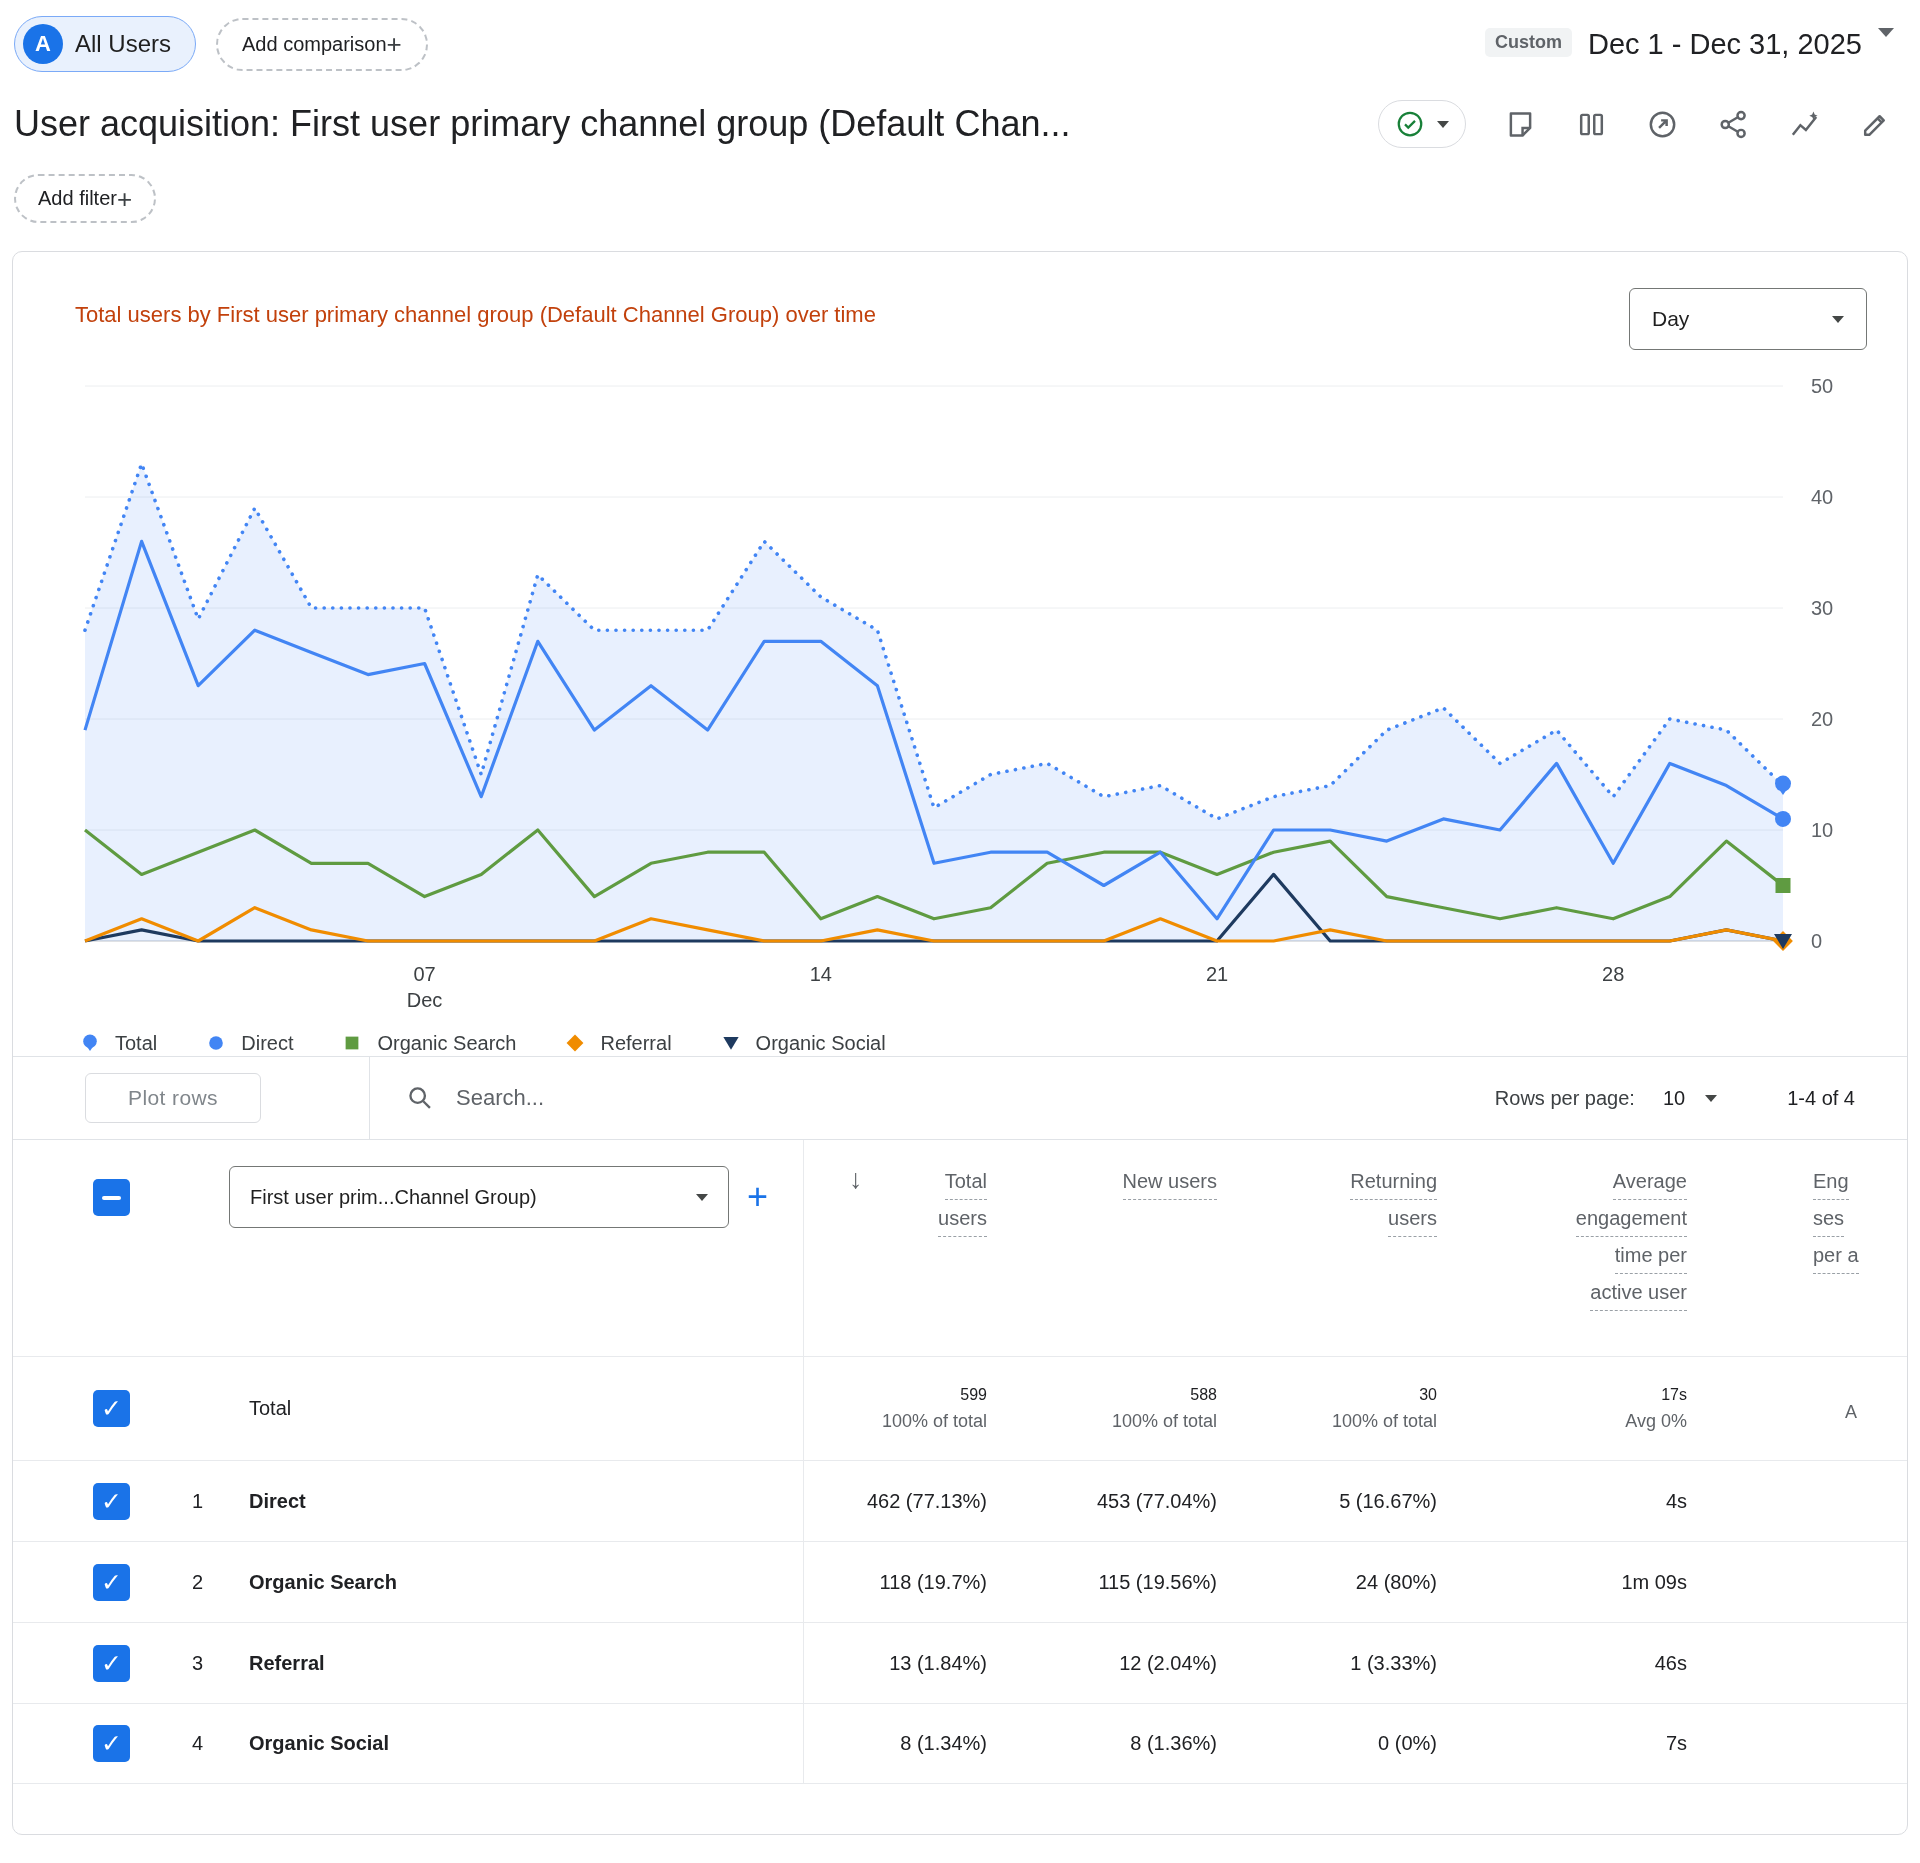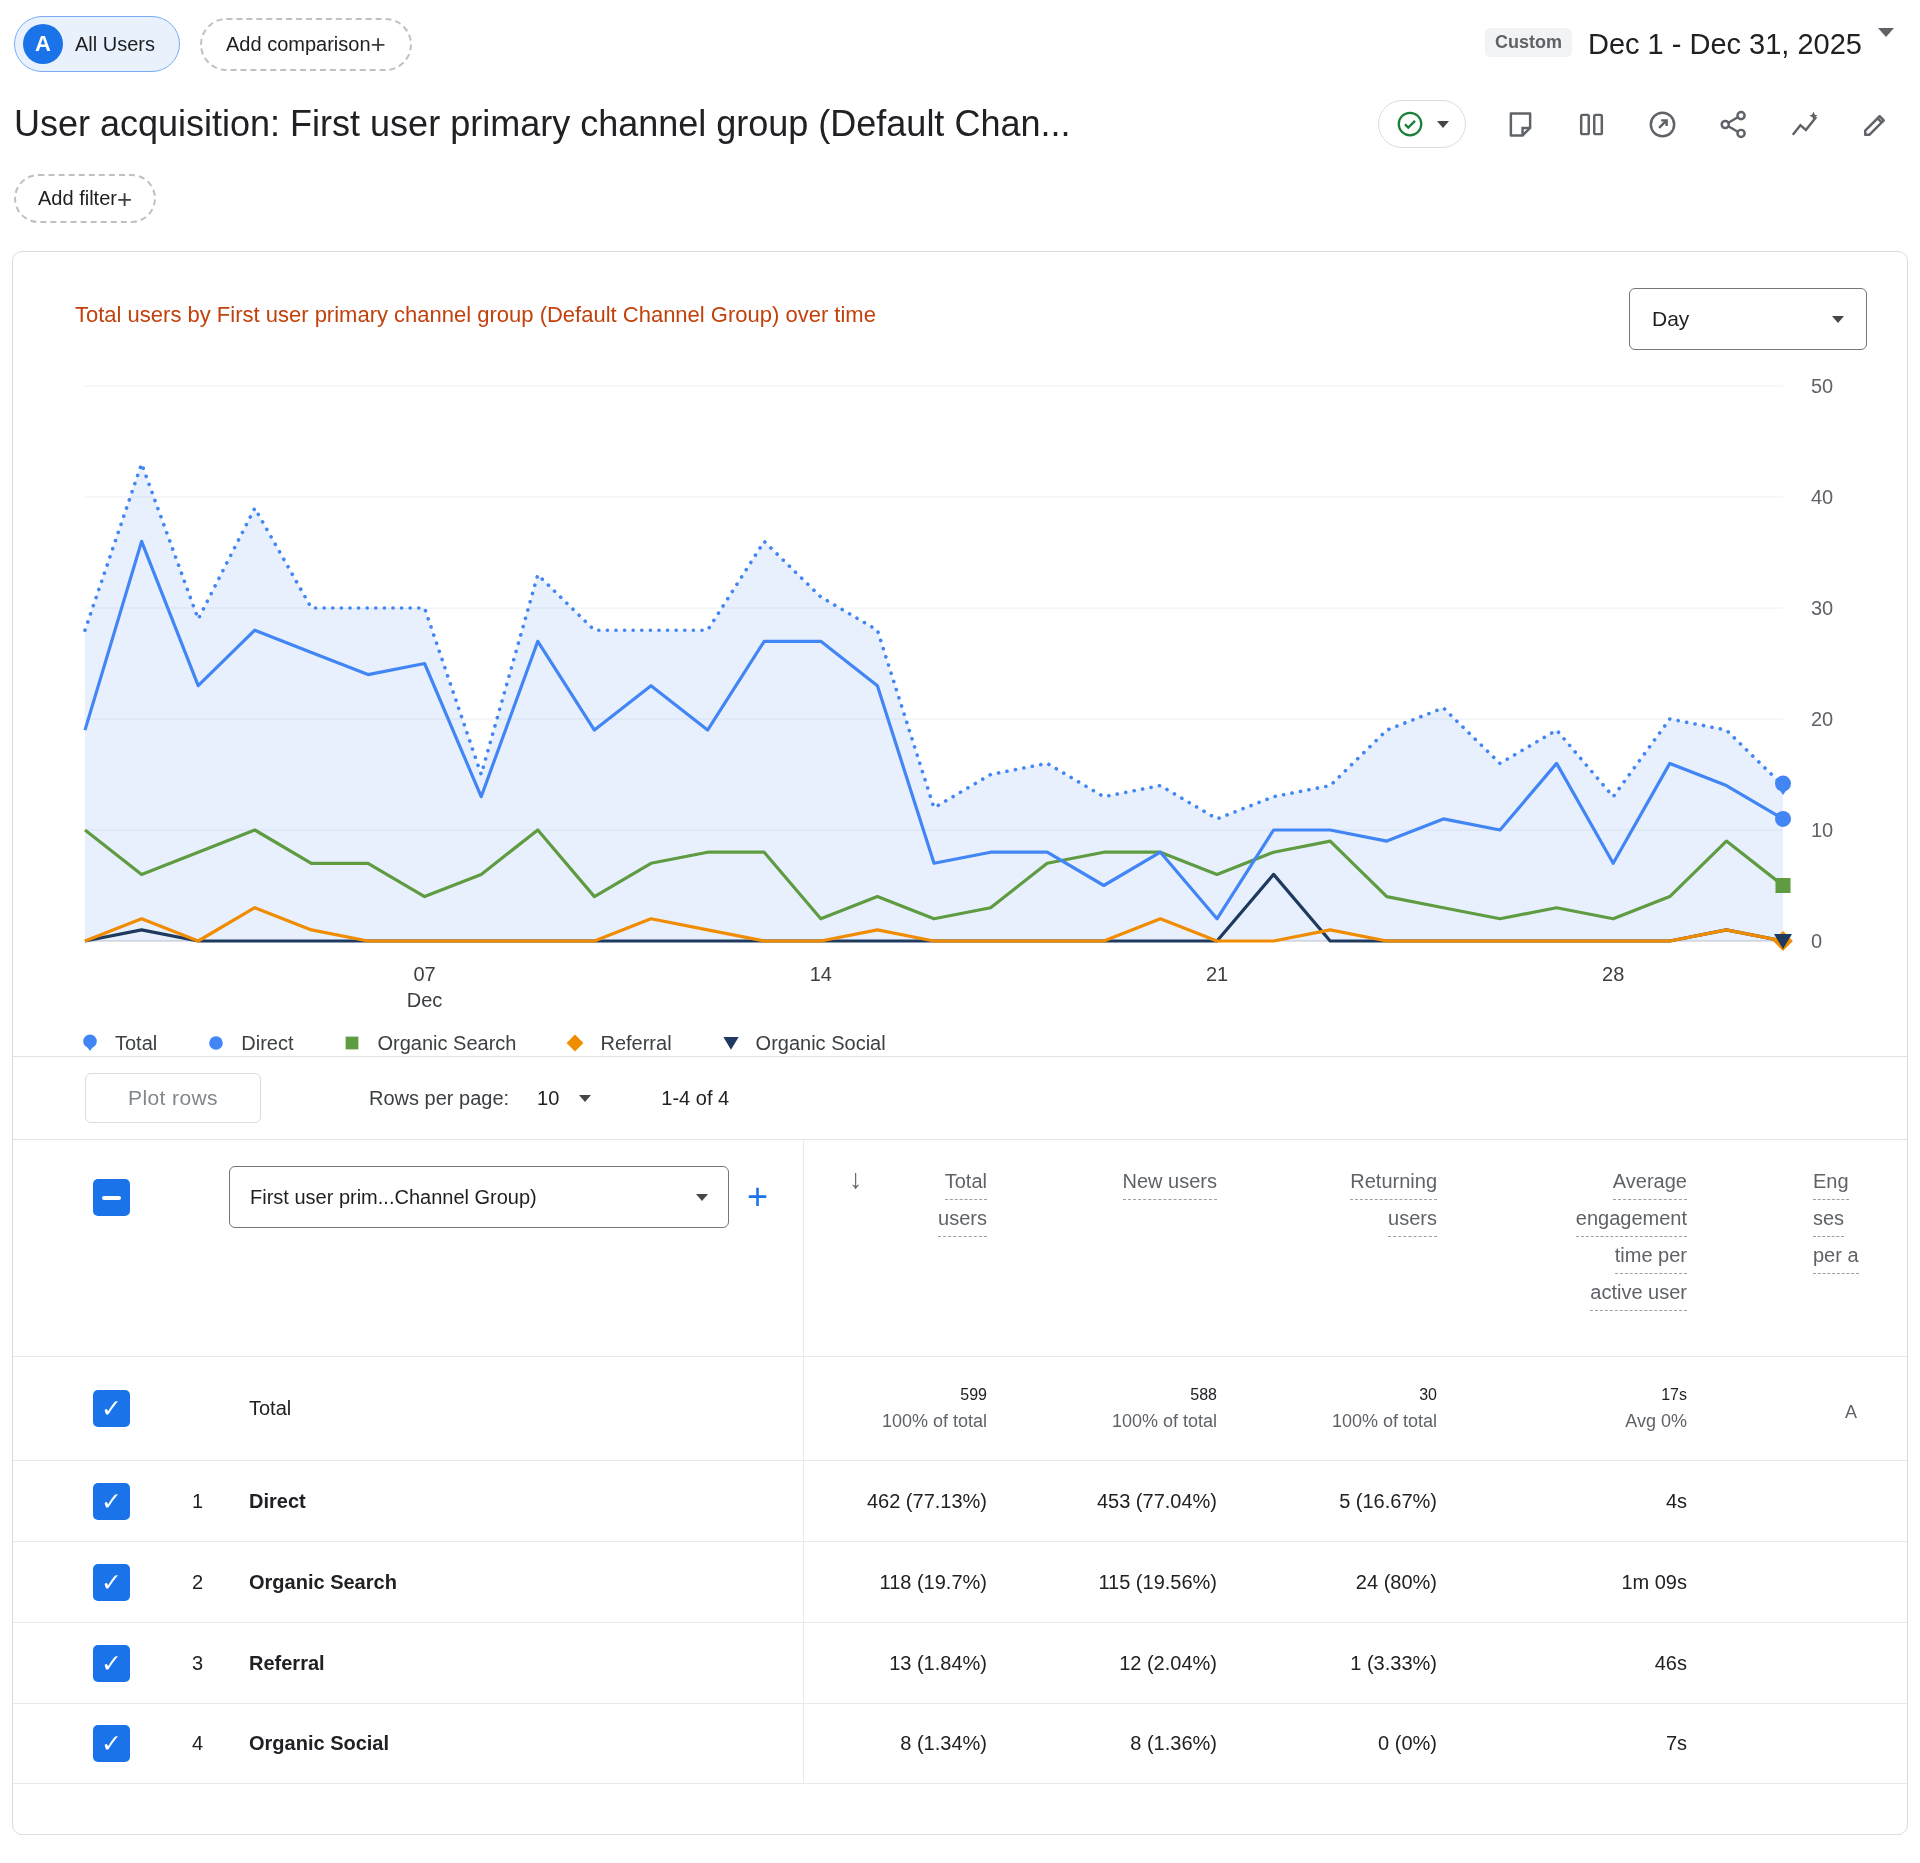--- a/index.html
+++ b/index.html
@@ -5,21 +5,21 @@
   * { box-sizing: border-box; margin: 0; padding: 0; }
   html, body { width: 1920px; height: 1863px; overflow: hidden; background: #fff;
     font-family: "Liberation Sans", "DejaVu Sans", sans-serif; color: #202124; }
 
   
   .topbar { display: flex; align-items: center; gap: 20px; padding: 16px 26px 0 14px; }
   .audience-pill { display: inline-flex; align-items: center; gap: 12px; padding: 7px 24px 7px 8px;
     border: 1px solid #7baaf7; background: #e9f1fd; border-radius: 30px; cursor: pointer; }
   .audience-pill .avatar { width: 40px; height: 40px; border-radius: 50%; background: #1a73e8; color: #fff;
     display: flex; align-items: center; justify-content: center; font-size: 22px; font-weight: bold; }
-  .audience-pill .alabel { font-size: 20px; color: #1f1f1f; }
+  .audience-pill .alabel { font-size: 24px; color: #1f1f1f; }
   .dashed-pill { display: inline-flex; align-items: center; gap: 0; padding: 13px 24px;
     border: 2px dashed #bdc1c6; background: #fff; border-radius: 30px; font-size: 20px; font-weight: 500;
     color: #202124; cursor: pointer; font-family: inherit; }
   .plus-glyph { font-size: 26px; font-weight: 400; color: #3c4043; line-height: 18px; }
   .date-range { margin-left: auto; display: flex; align-items: flex-start; gap: 16px; cursor: pointer; }
   .custom-badge { font-size: 18px; font-weight: bold; color: #5f6368; background: #f1f3f4;
     padding: 4px 10px; border-radius: 5px; }
   .date-text { font-size: 29px; color: #202124; }
   .tri { width: 0; height: 0; border-left: 8px solid transparent; border-right: 8px solid transparent;
     border-top: 9px solid #5f6368; }
@@ -246,20 +246,27 @@
           <path d="M 5.3500000000000005 7.05 L 20.65 7.05 L 13 19.8 Z" fill="#1e3a5f"></path>
         </svg>
         <span>Organic Social</span>
       </div>
     </div>
 
   <div class="toolbar">
     <div class="plot-rows-wrap">
       <button class="plot-rows">Plot rows</button>
     </div>
+    <div class="search-sec">
+      <svg viewBox="0 0 24 24" width="28" height="28">
+        <circle cx="10" cy="10" r="6.2" fill="none" stroke="#5f6368" stroke-width="2"></circle>
+        <path d="M14.8 14.8L20.5 20.5" stroke="#5f6368" stroke-width="2"></path>
+      </svg>
+      <input class="search-input" placeholder="Search..." style="">
+    </div>
     <div class="toolbar-right">
       <span class="rpp-label">Rows per page:</span>
       <div class="rpp-select">
         <span>10</span>
         <span class="tri small"></span>
       </div>
       <span class="pagination">1-4 of 4</span>
     </div>
   </div>
 

